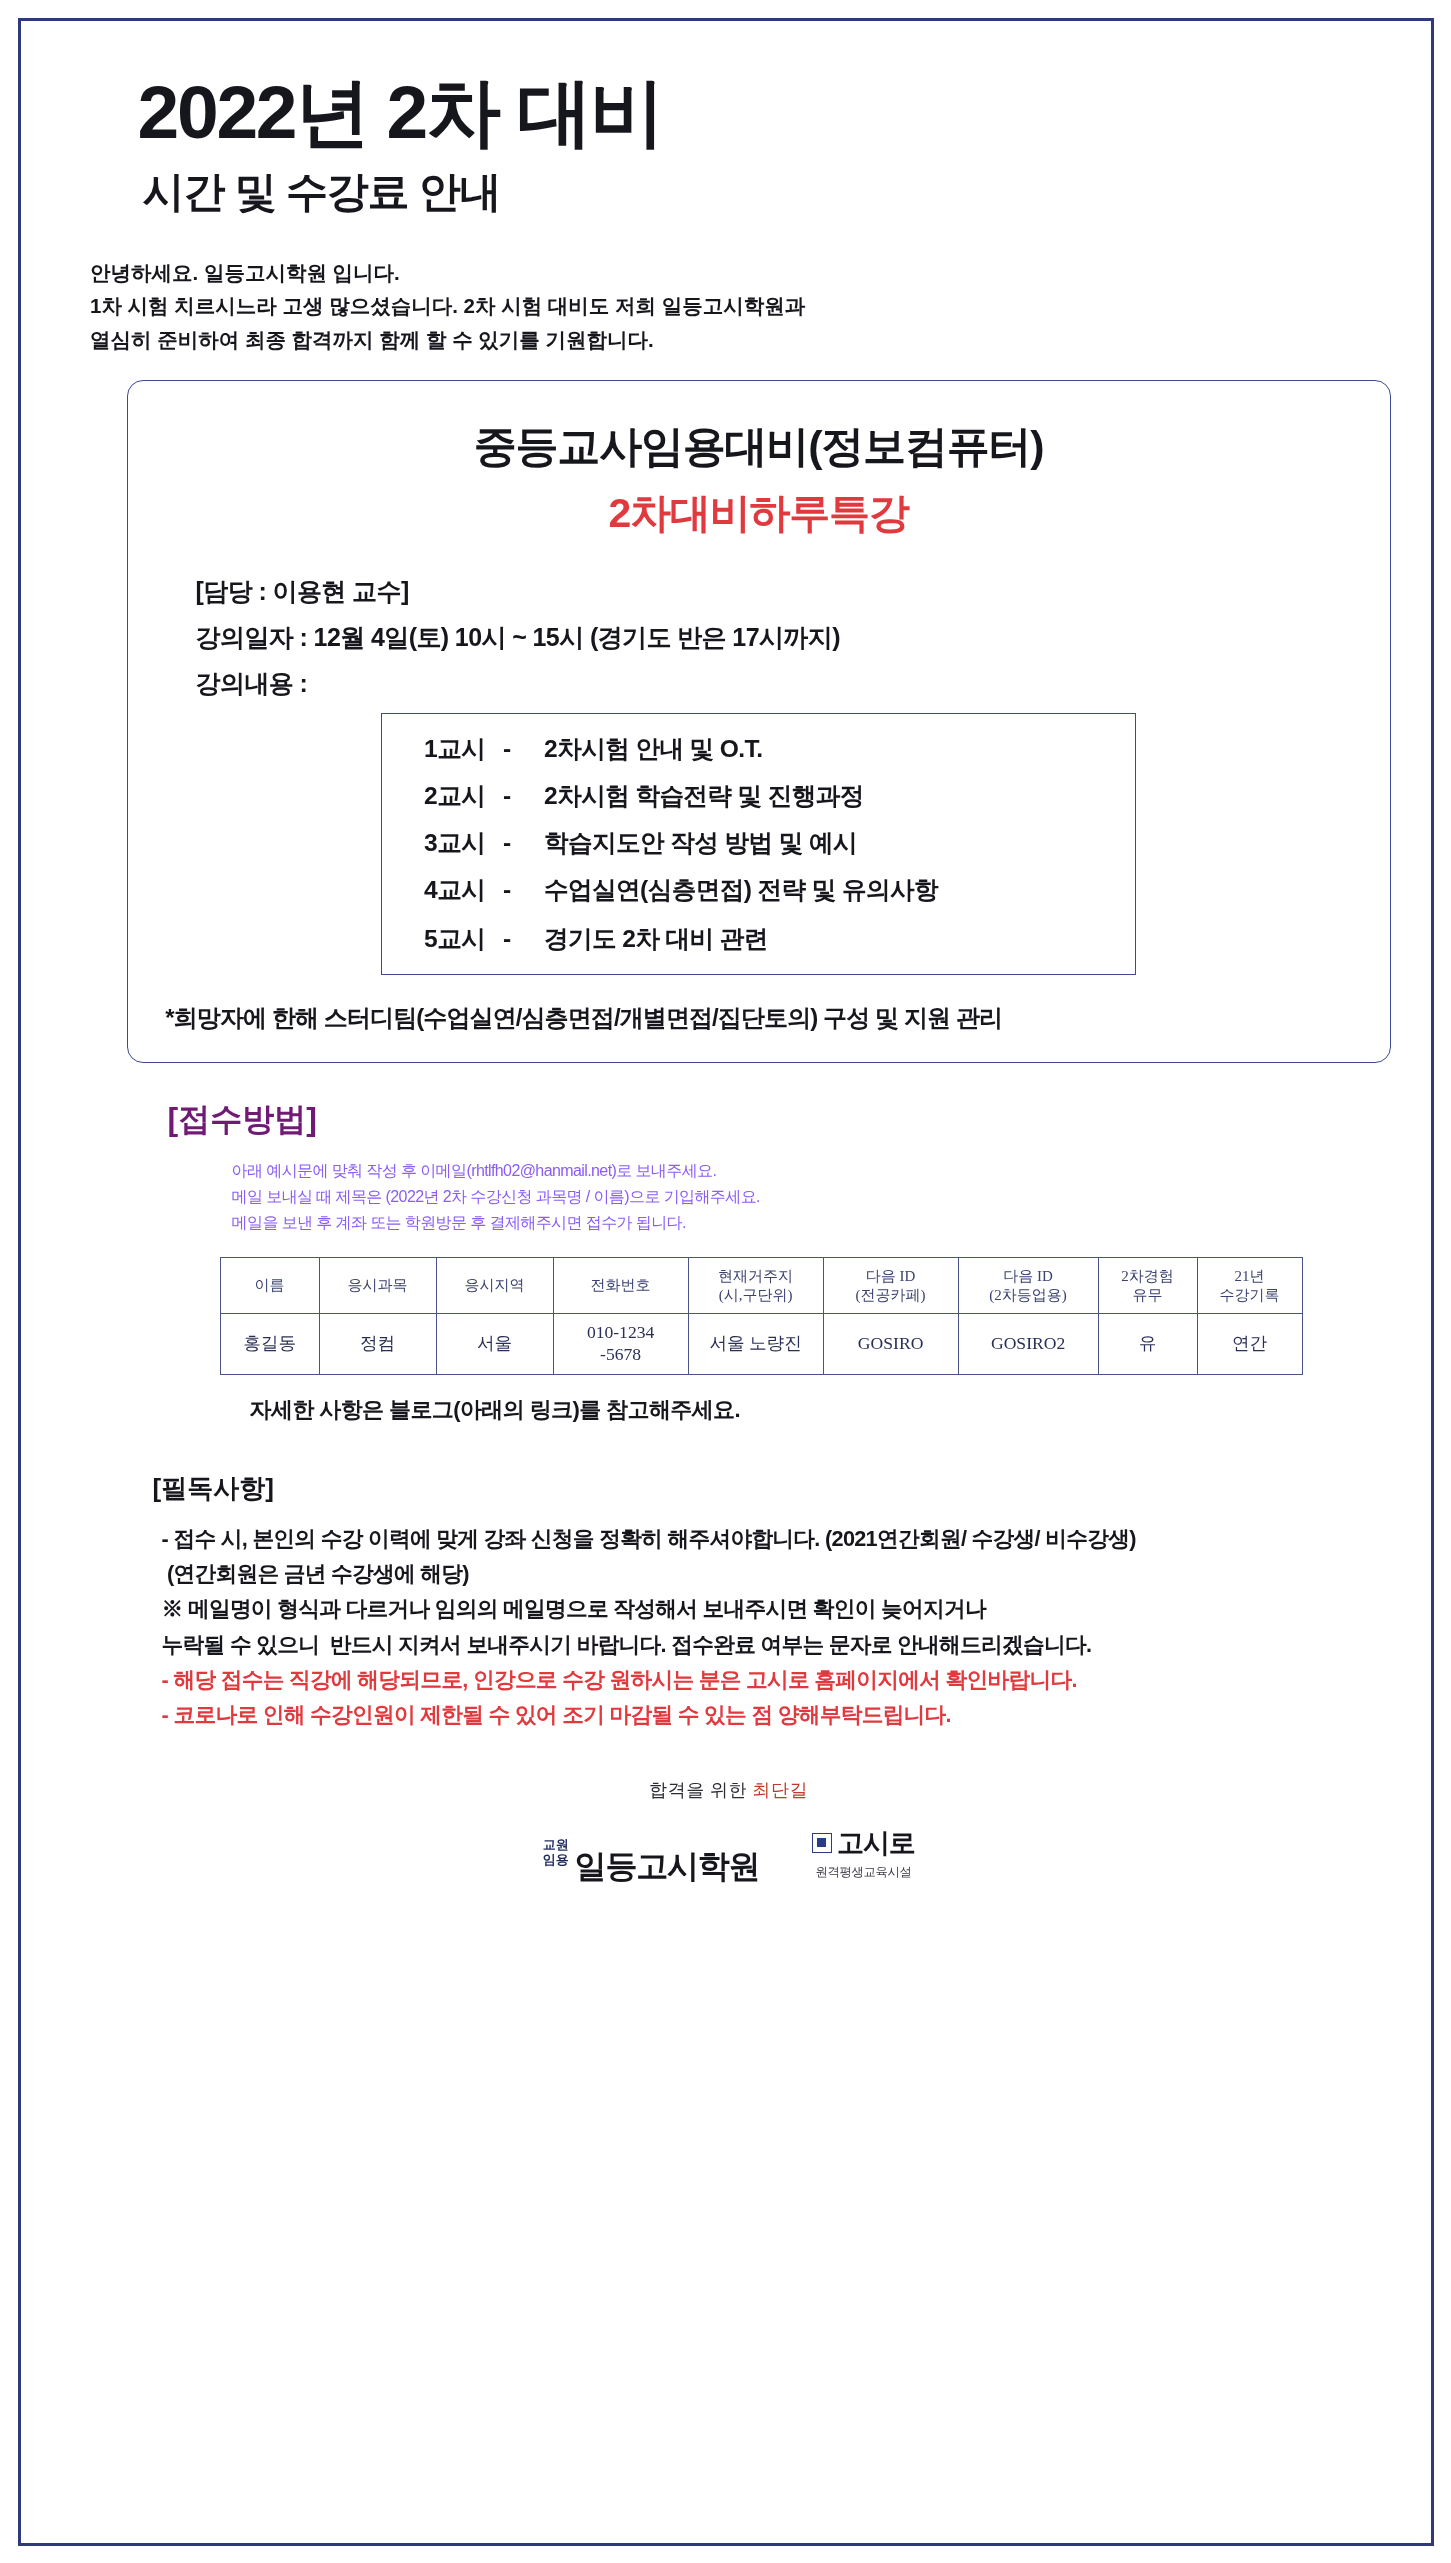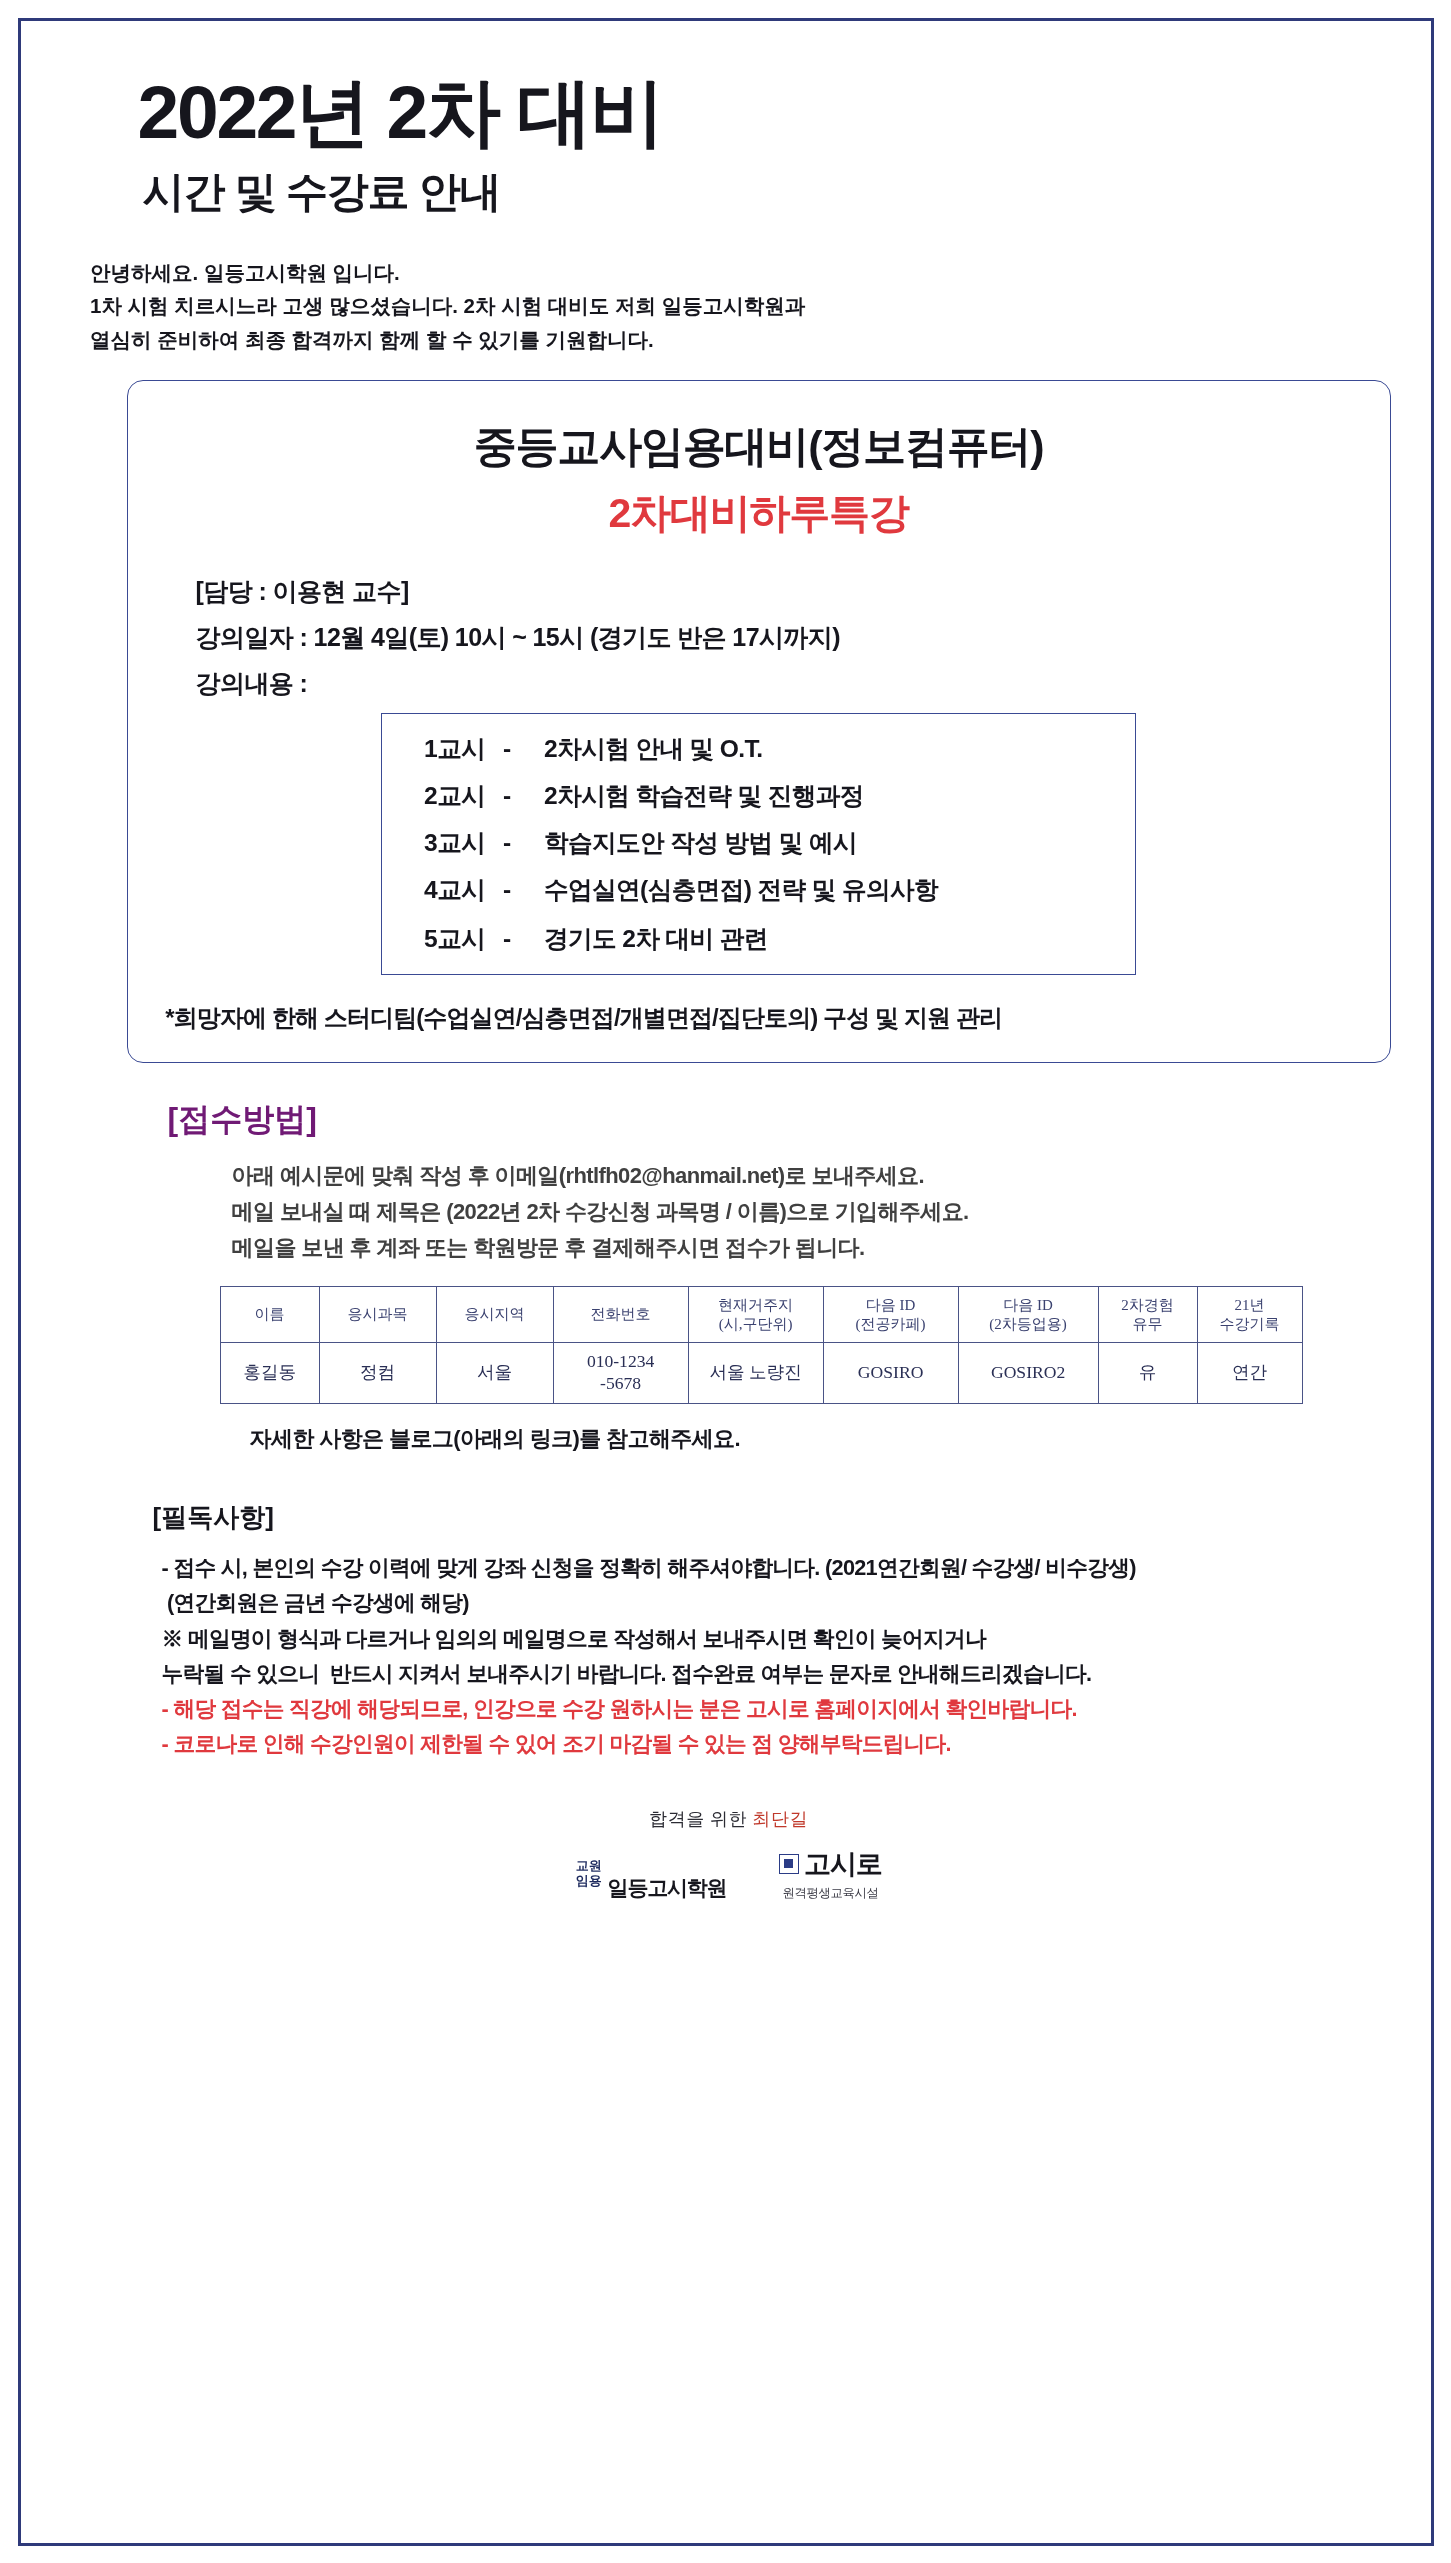--- a/index.html
+++ b/index.html
@@ -115,24 +115,24 @@
 
   
   .sec-head {
     font-size: 32px;
     font-weight: bold;
     margin: 35px 0 12px 94px;
     color: #701a75;
   }
   .sec-body {
     margin: 16.4px 0 0 158px;
-    font-size: 22px;
-    font-weight: bold;
+    font-size: 16px;
+    font-weight: normal;
     line-height: 1.62;
-    color: #404040;
+    color: #8b5cf6;
     letter-spacing: -0.6px;
   }
 
   
   .ex-table-wrap { margin: 21px 0 0 146px; }
   table.ex-table {
     border-collapse: collapse;
     font-family: "Liberation Serif", serif;
     color: #2a2f55;
   }
@@ -203,21 +203,21 @@
   }
   .logo1 { display: flex; align-items: center; gap: 5.9px; }
   .logo1-small {
     font-size: 13px;
     font-weight: bold;
     line-height: 1.15;
     color: #1d2a5e;
     text-align: center;
   }
   .logo1-main {
-    font-size: 21px;
+    font-size: 32px;
     font-weight: bold;
     color: #16161d;
     letter-spacing: -1.2px;
     margin-top: 28px;
   }
   .logo2 { text-align: center; }
   .logo2-main {
     font-size: 27px;
     font-weight: bold;
     color: #16161d;

